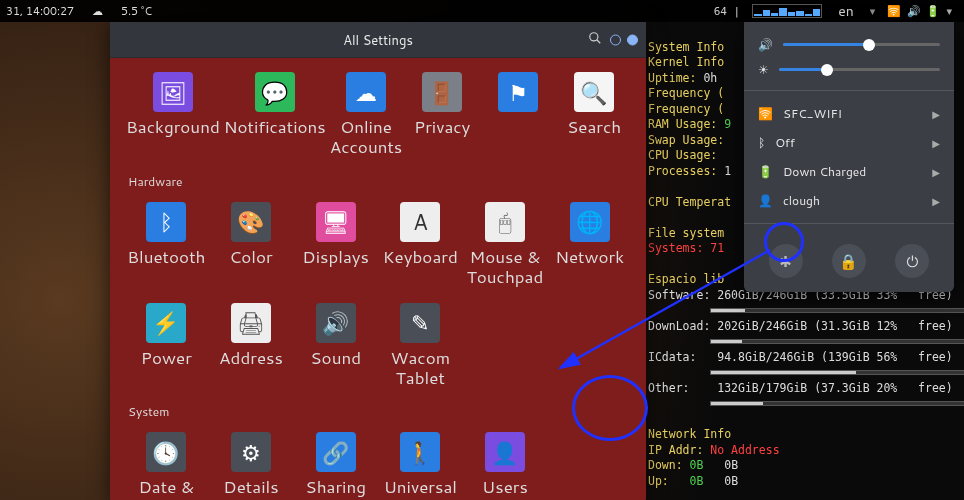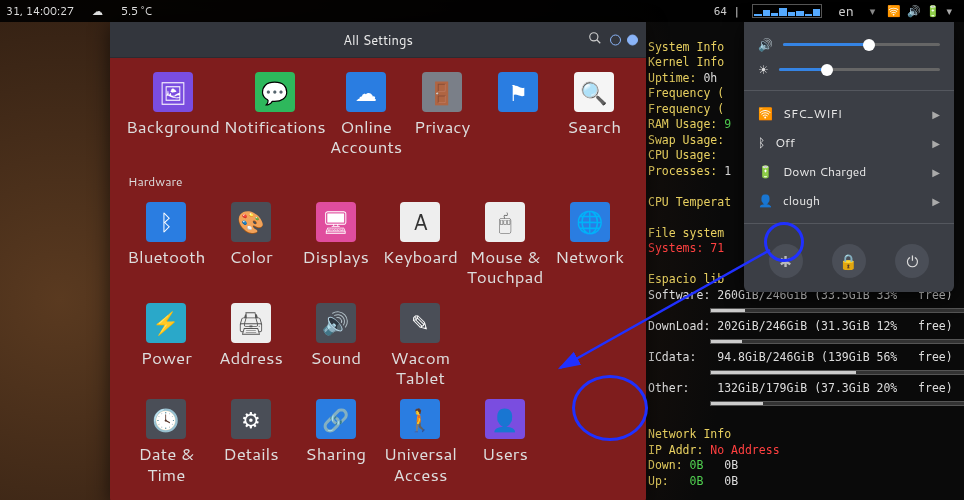--- a/index.html
+++ b/index.html
@@ -285,20 +285,21 @@
           <div class="lbl">Sound</div>
         </div>
       <div class="tile">
           <div class="ico bg-dark">✎</div>
           <div class="lbl">Wacom Tablet</div>
         </div>
       <div></div>
         <div></div>
     </div>
 
+    <div class="section-label">System</div>
     <div class="grid">
       <div class="tile">
           <div class="ico bg-dark">🕓</div>
           <div class="lbl">Date &amp; Time</div>
         </div>
       <div class="tile">
           <div class="ico bg-dark">⚙</div>
           <div class="lbl">Details</div>
         </div>
       <div class="tile">

